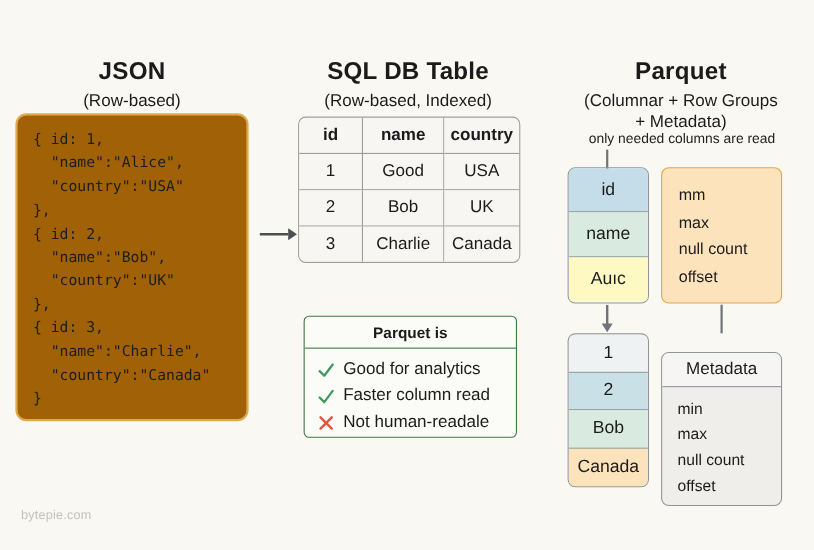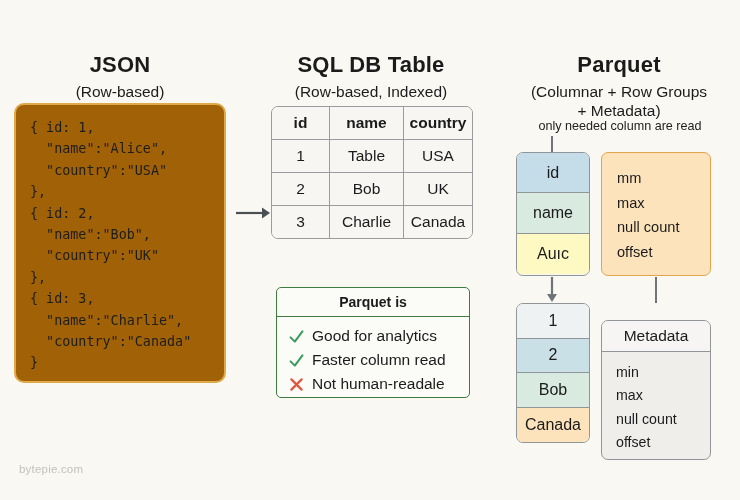--- a/index.html
+++ b/index.html
@@ -292,21 +292,21 @@
     <thead>
       <tr>
         <th>id</th>
         <th>name</th>
         <th>country</th>
       </tr>
     </thead>
     <tbody>
       <tr>
         <td>1</td>
-        <td>Table</td>
+        <td>Good</td>
         <td>USA</td>
       </tr>
       <tr>
         <td>2</td>
         <td>Bob</td>
         <td>UK</td>
       </tr>
       <tr>
         <td>3</td>
         <td>Charlie</td>
@@ -337,21 +337,21 @@
         <svg class="mark" viewBox="0 0 20 20">
           <line x1="4" y1="4" x2="16" y2="16" stroke="#e0563f" stroke-width="2.6" stroke-linecap="round"></line>
           <line x1="16" y1="4" x2="4" y2="16" stroke="#e0563f" stroke-width="2.6" stroke-linecap="round"></line>
         </svg>
         <span>Not human-readale</span>
       </div>
 
     </div>
   </div>
 
-  <div id="only-needed">only needed column are read</div>
+  <div id="only-needed">only needed columns are read</div>
   <div id="stem-top"></div>
 
   <div class="stack" id="cols-stack">
     <div class="cell" style="background:#c4dde9;">id</div>
     <div class="cell" style="background:#d9ebe0;">name</div>
     <div class="cell" style="background:#fef9c3;">Auıc</div>
   </div>
 
   <div id="meta-orange">
     <div class="lines">

